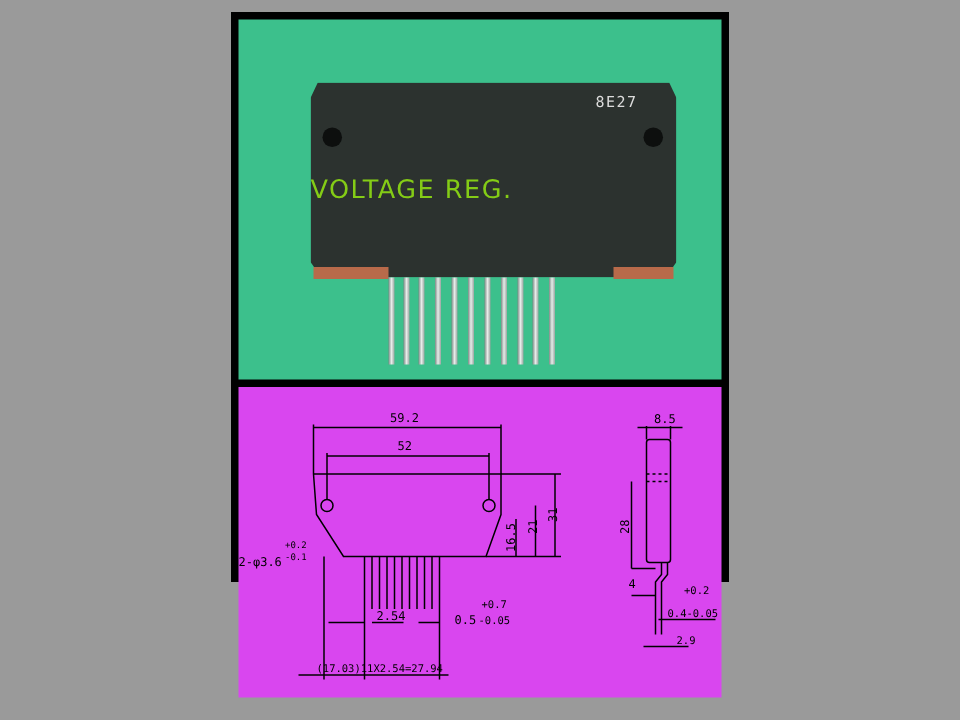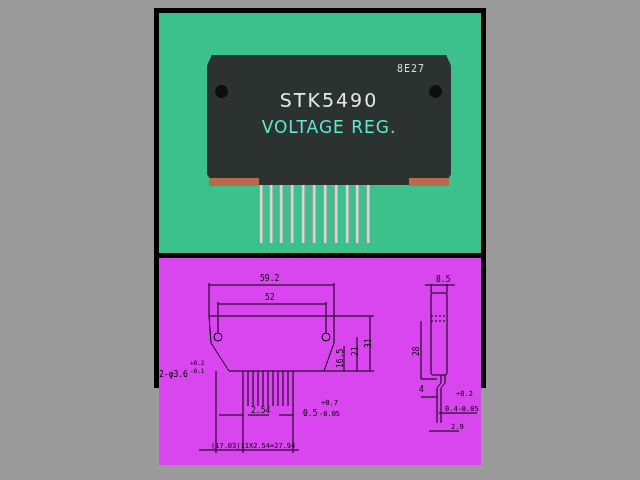--- a/index.html
+++ b/index.html
@@ -5,36 +5,35 @@
   html,body{margin:0;padding:0;}
   body{width:640px;height:480px;background:#9a9a9a;position:relative;overflow:hidden;font-family:"Liberation Sans",sans-serif;}
   .frame{position:absolute;left:154px;top:8px;width:332px;height:380px;background:#000;}
   .photo{position:absolute;left:5px;top:5px;width:322px;height:240px;background:#3cc08c;overflow:hidden;}
   .drawing{position:absolute;left:5px;top:250px;width:322px;height:207px;background:#d946ef;overflow:hidden;}
   .chip{position:absolute;left:48px;top:42px;width:244px;height:130px;background:#2c322f;
         clip-path:polygon(2% 0,98% 0,100% 8%,100% 92%,97% 100%,3% 100%,0 92%,0 8%);}
   .hole{position:absolute;width:13px;height:13px;border-radius:50%;background:#0d0f0e;}
   .mark-small{position:absolute;left:190px;top:8px;color:#dcdcdc;font-size:10px;letter-spacing:1px;font-family:"DejaVu Sans Mono",monospace;}
   .mark-l1{position:absolute;left:0;width:244px;top:34px;text-align:center;color:#e8e8e8;font-size:19px;letter-spacing:2px;font-family:"DejaVu Sans",sans-serif;}
-  .mark-l2{position:absolute;left:0;width:244px;top:62px;text-align:center;color:#5eead4;font-size:17px;letter-spacing:1px;font-family:"DejaVu Sans",sans-serif;}
+  .mark-l2{position:absolute;left:0;width:244px;top:62px;text-align:left;color:#84cc16;font-size:17px;letter-spacing:1px;font-family:"DejaVu Sans",sans-serif;}
   .strip{position:absolute;top:165px;height:8px;background:#b86a4a;}
   .pins{position:absolute;left:100px;top:172px;width:150px;height:60px;}
   .pin{position:absolute;top:0;width:4px;height:58px;background:linear-gradient(90deg,#7d8a86,#e6ece9,#9aa5a1);}
   svg text{font-family:"DejaVu Sans Mono",monospace;font-size:8px;fill:#000;}
 </style>
 </head>
 <body>
 
 <div class="frame">
   <div class="photo">
     <div class="chip">
       <div class="hole" style="left:8px;top:30px;"></div>
       <div class="hole" style="left:222px;top:30px;"></div>
       <div class="mark-small">8E27</div>
-      <div class="mark-l1">STK5490</div>
       <div class="mark-l2">VOLTAGE REG.</div>
     </div>
     <div class="strip" style="left:50px;width:50px;"></div>
     <div class="strip" style="left:250px;width:40px;"></div>
     <div class="pins">
       <div class="pin" style="left:0px"></div>
       <div class="pin" style="left:10px"></div>
       <div class="pin" style="left:20px"></div>
       <div class="pin" style="left:31px"></div>
       <div class="pin" style="left:42px"></div>

